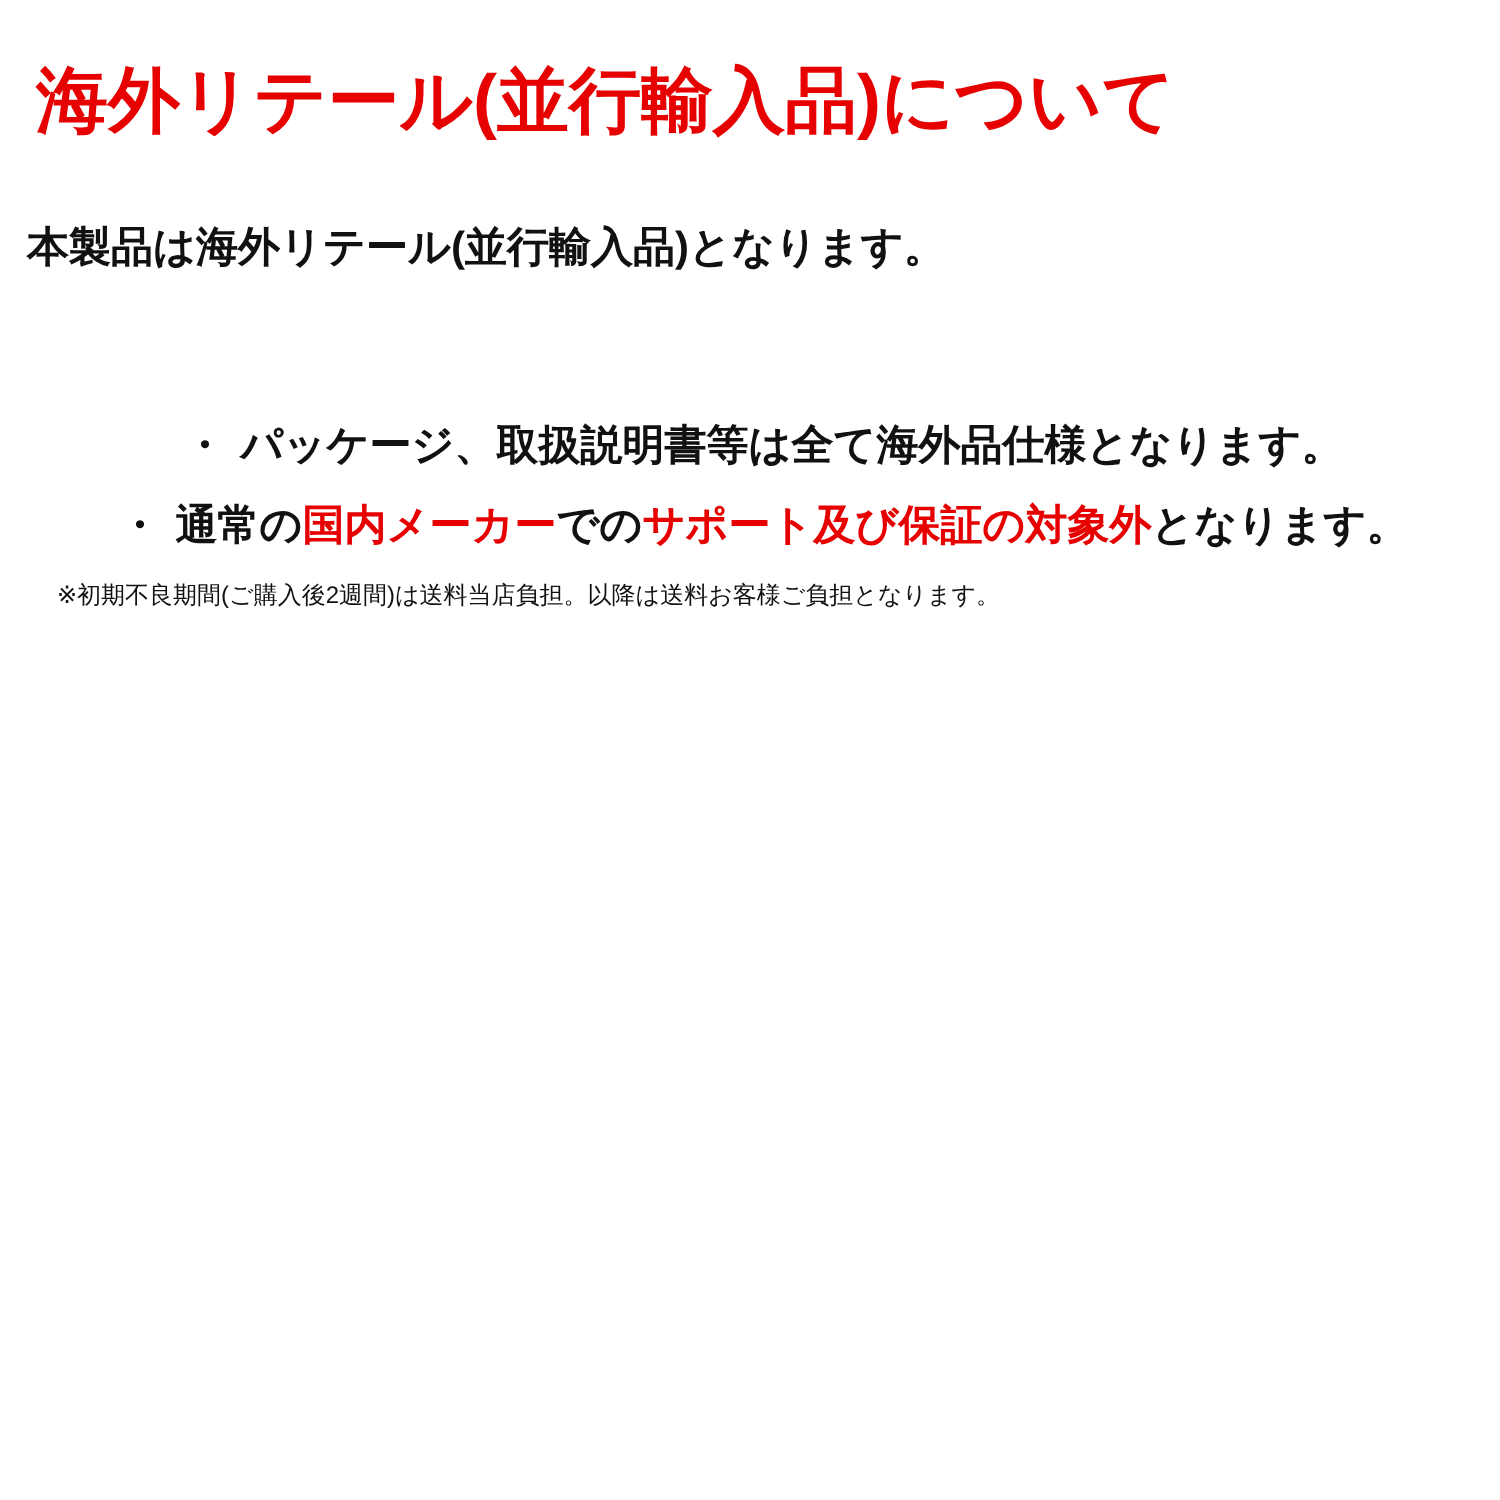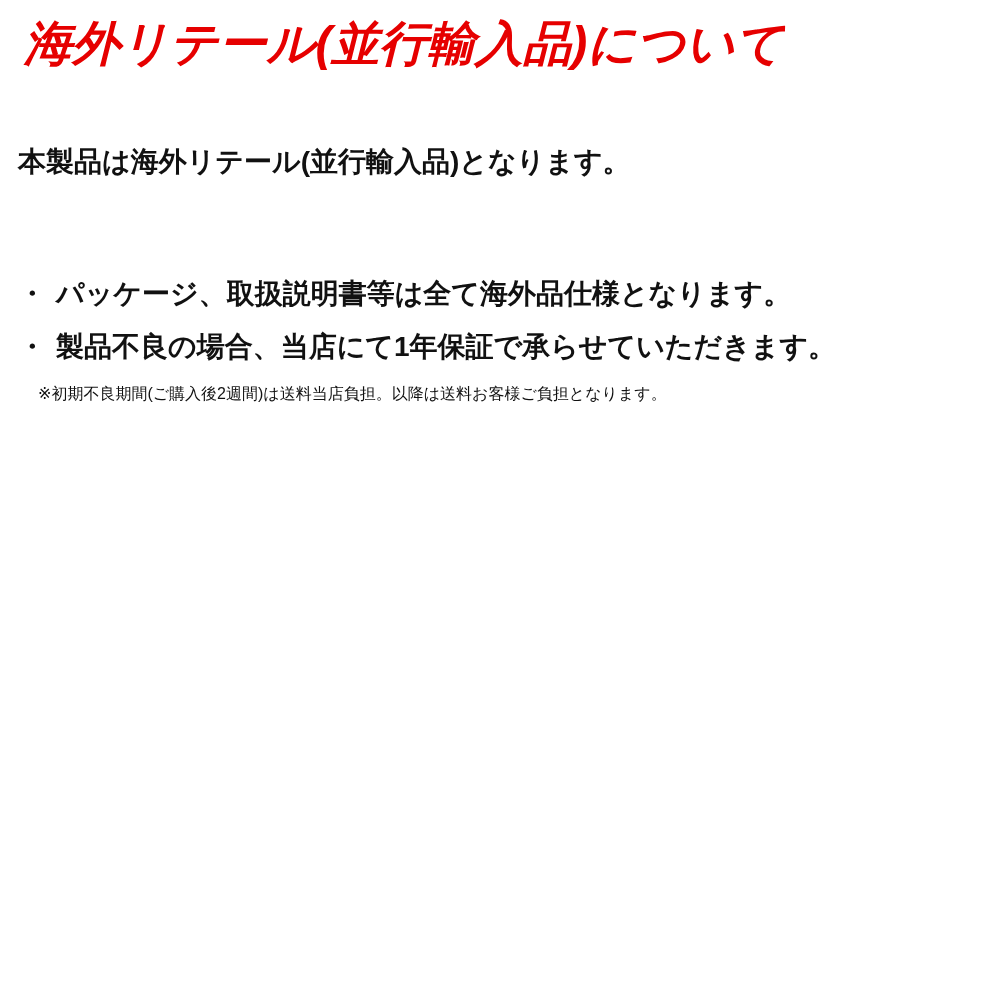--- a/index.html
+++ b/index.html
@@ -14,38 +14,38 @@
     color: #111111;
     overflow: hidden;
   }
   .page {
     position: relative;
     width: 1000px;
     height: 1000px;
     background: #ffffff;
   }
   .title {
-    margin: 16px 0 0 24px;
+    margin: 40px 0 0 24px;
     font-size: 48px;
     line-height: 1.15;
     font-weight: bold;
     color: var(--accent, #e60000);
     letter-spacing: 0;
     white-space: nowrap;
-    font-style: italic;
   }
   .intro {
-    margin: 67px 0 0 18px;
+    margin: 46px 0 0 18px;
     font-size: 28px;
     font-weight: 600;
     line-height: 1.7;
   }
   .intro div { white-space: nowrap; }
   .bullets {
     margin: 92px 0 0 18px;
+    text-align: center;
   }
   .bullet-row {
     font-size: 28px;
     font-weight: 600;
     line-height: 1.15;
     margin-bottom: 21px;
     white-space: nowrap;
   }
   .bullet-row .dot {
     display: inline-block;
@@ -67,18 +67,18 @@
 <div class="page">
 
   <h1 class="title">海外リテール(並行輸入品)について</h1>
 
   <div class="intro">
     <div>本製品は海外リテール(並行輸入品)となります。</div>
   </div>
 
   <div class="bullets">
       <div class="bullet-row"><span class="dot">・</span><span class="seg">パッケージ、取扱説明書等は全て海外品仕様となります。</span></div>
-      <div class="bullet-row"><span class="dot">・</span><span class="seg">製品不良の場合、当店にて1年保証で承らせていただきます。</span></div>
+      <div class="bullet-row"><span class="dot">・</span><span class="seg">通常の</span><span class="seg red">国内メーカー</span><span class="seg">での</span><span class="seg red">サポート及び保証の対象外</span><span class="seg">となります。</span></div>
     </div>
 
   <div class="note">※初期不良期間(ご購入後2週間)は送料当店負担。以降は送料お客様ご負担となります。</div>
 
 </div>
 
 </body></html>

